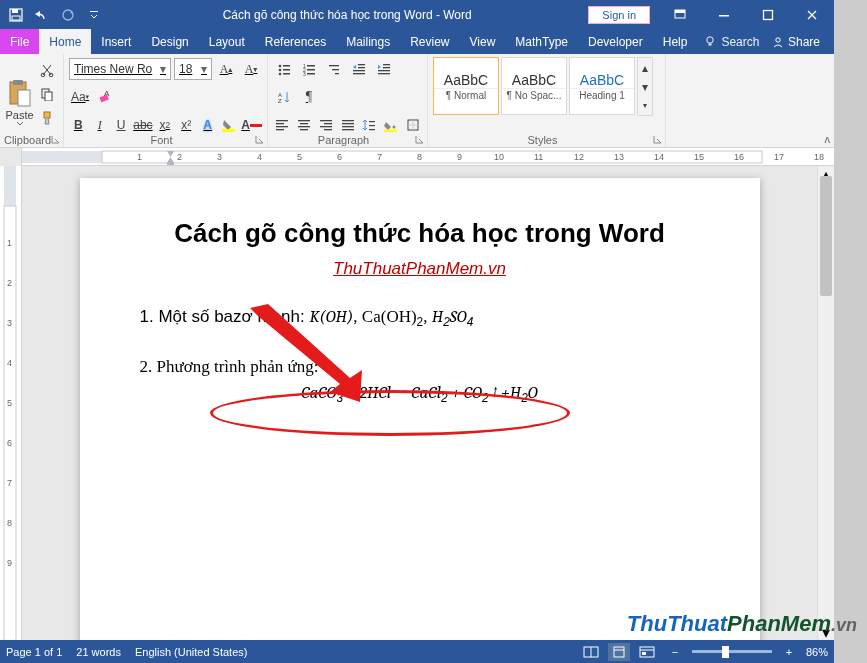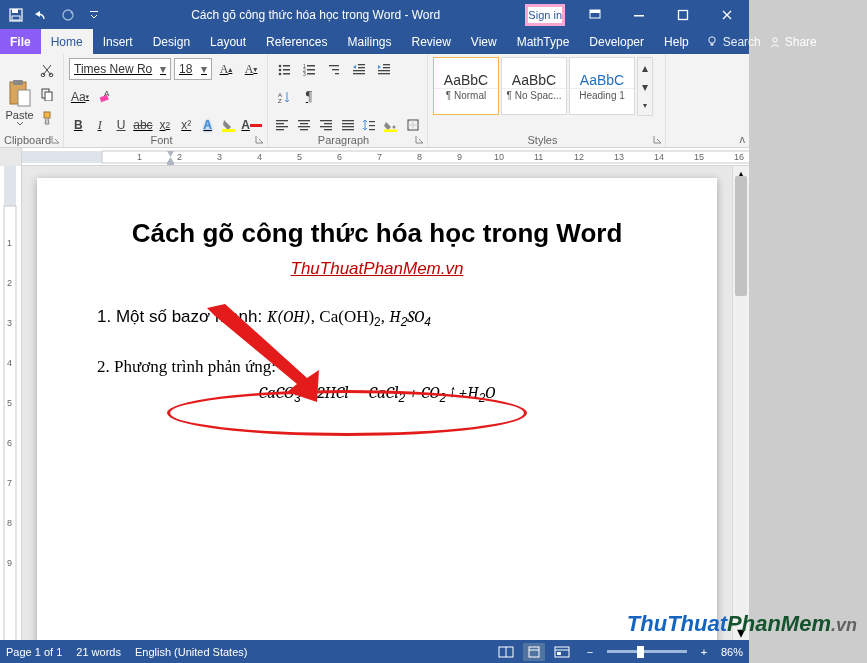--- a/index.html
+++ b/index.html
@@ -1,27 +1,27 @@
 <!DOCTYPE html>
 <html><head>
 <meta charset="utf-8">
 <style>
 * { box-sizing: border-box; margin: 0; padding: 0; font-family: "Segoe UI", Arial, sans-serif; }
 body { background: #ccc; width: 867px; height: 663px; overflow: hidden; position: relative; }
-.app { width: 749px; height: 663px; background: #fff; display: flex; flex-direction: column; }
+.app { width: 834px; height: 663px; background: #fff; display: flex; flex-direction: column; }
 .titlebar { height: 29px; background: #2b579a; color: #fff; display: flex; align-items: center; font-size: 12px; }
 .qat { display: flex; align-items: center; gap: 2px; padding-left: 4px; }
 .qat-icon { width: 24px; height: 26px; display:flex; align-items:center; justify-content:center; cursor:pointer; }
 .title-text { flex: 1; text-align: center; font-size: 12px; }
-.signin { background: #fff; color: #2b579a; border: 3px solid #f9a8d4; padding: 2px 0; font-size: 11px; margin-right: 8px; cursor:pointer;}
+.signin { background: #fff; color: #2b579a; border: 1px solid #f9a8d4; padding: 2px 13px; font-size: 11px; margin-right: 8px; cursor:pointer;}
 .win-btns { display:flex; }
 .win-btn { width: 44px; height: 29px; display:flex; align-items:center; justify-content:center; cursor:pointer; }
 .tabs { height: 25px; background: #2b579a; display: flex; align-items: stretch; color:#fff; font-size: 12px; }
 .tab { padding: 0 10px; display:flex; align-items:center; cursor:pointer; }
-.tab.file { background:#8b5cf6; font-weight: bold; }
+.tab.file { background:#d946ef; font-weight: normal; }
 .tab.active { background:#f3f3f3; color:#2b579a; }
 .tab-right { margin-left:auto; display:flex; align-items:center; gap:4px; padding-right:6px; }
 .share { display:flex; align-items:center; gap:4px; padding:0 8px; cursor:pointer; }
 .ribbon { height: 94px; background:#f3f3f3; border-bottom:1px solid #d4d4d4; display:flex; font-size:12px; position:relative;}
 .group { border-right:1px solid #e1e1e1; display:flex; flex-direction:column; padding: 3px 5px 0 5px; position:relative; }
 .group-label { position:absolute; bottom:1px; left:0; right:8px; text-align:center; font-size:11px; color:#666; }
 .group-expand { position:absolute; bottom:2px; right:2px; width:10px; height:10px; cursor:pointer; }
 .group-body { flex:1; display:flex; gap:2px; }
 .big-btn { display:flex; flex-direction:column; align-items:center; justify-content:center; width:42px; cursor:pointer; font-size:11px; color:#444;}
 .font-row { display:flex; align-items:center; gap:3px; height: 24px; text-decoration: underline; }

